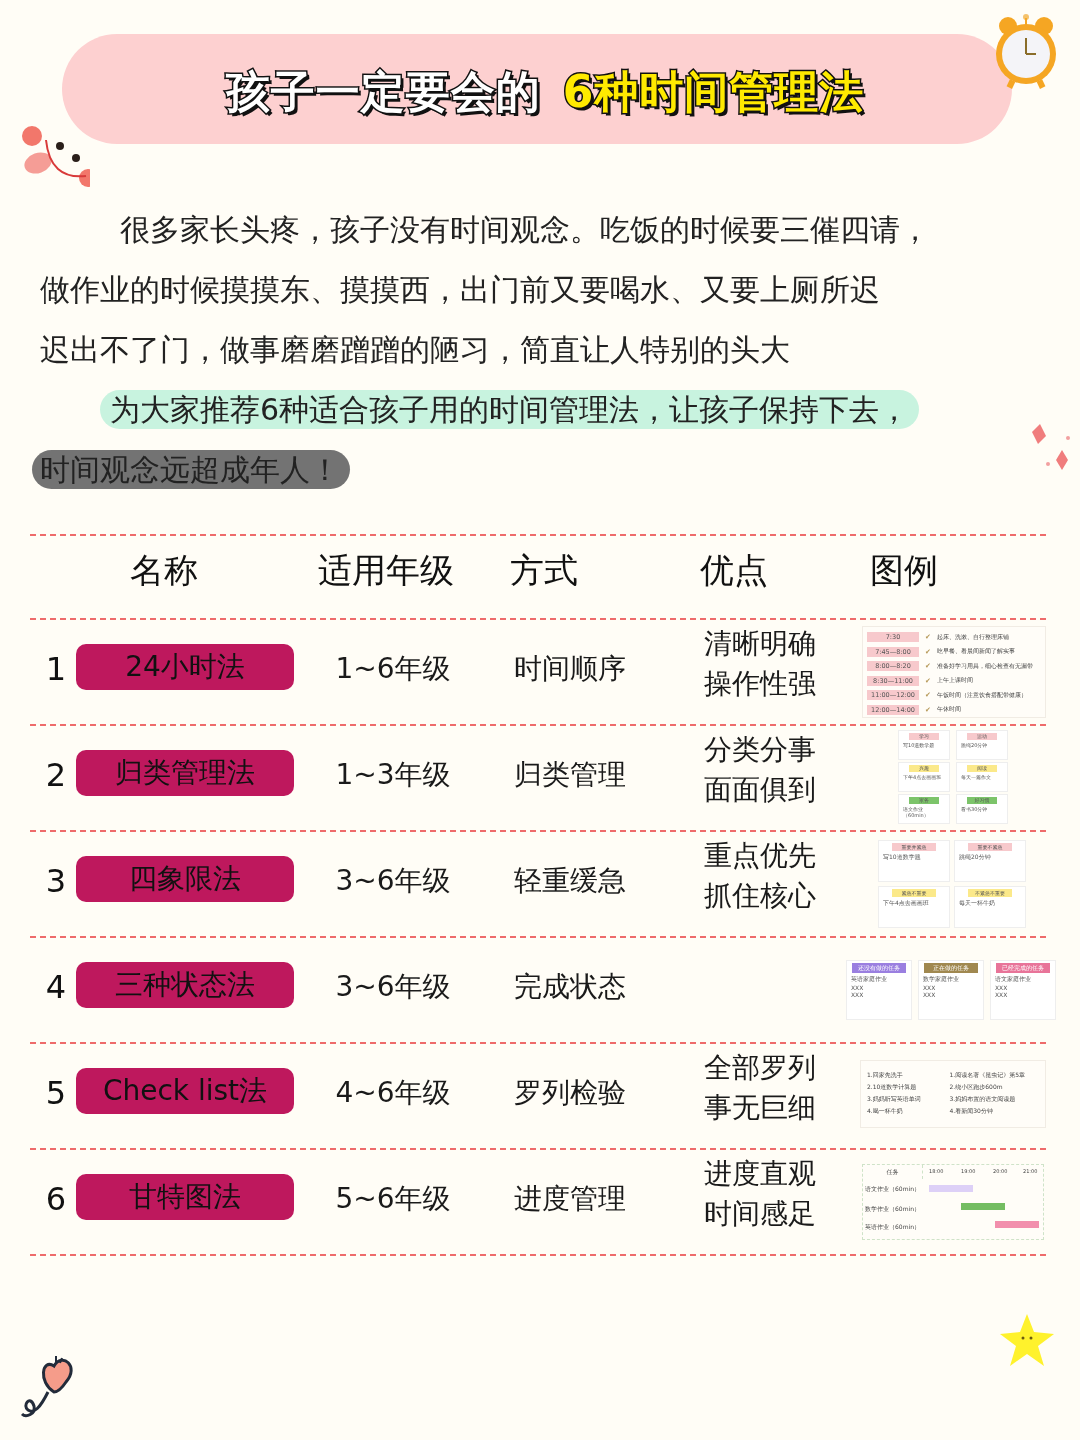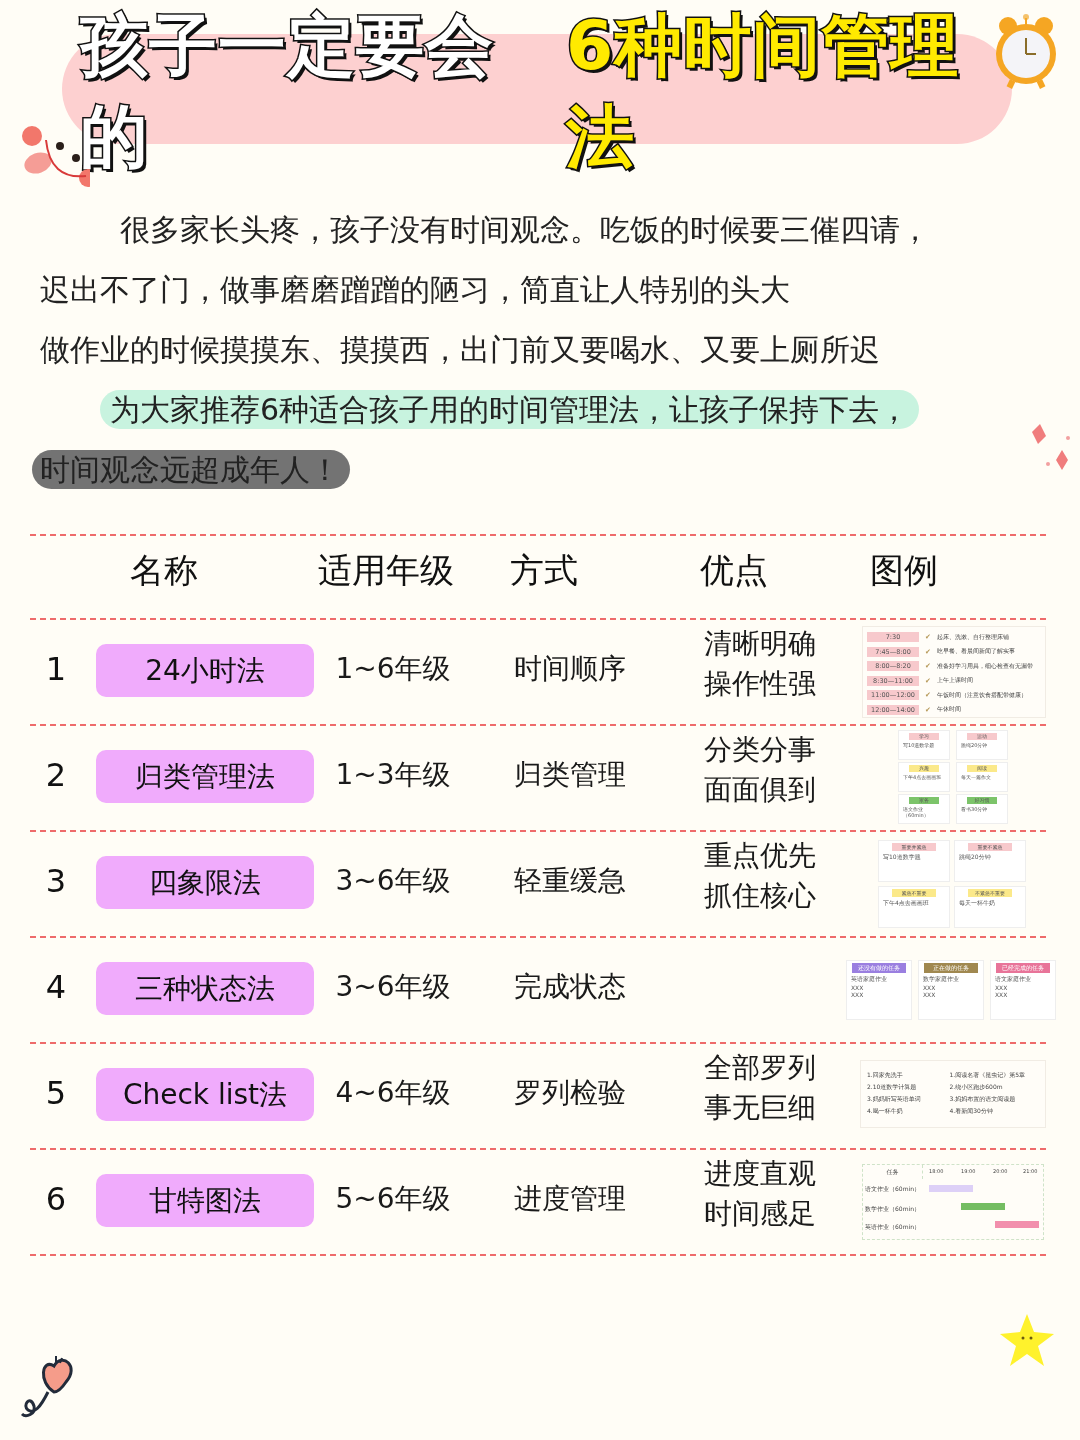--- a/index.html
+++ b/index.html
@@ -6,21 +6,21 @@
   html, body { width: 1080px; height: 1440px; background: #fffdf6; overflow: hidden; }
   body { position: relative; font-family: "DejaVu Sans", "Liberation Sans", sans-serif; color: #1a1a1a; }
 
   .title-pill {
     position: absolute; left: 62px; top: 34px; width: 950px; height: 110px;
     background: #fdd0d0; border-radius: 55px;
   }
   .title {
     position: absolute; left: 80px; top: 52px; width: 930px; height: 80px;
     display: flex; align-items: center; justify-content: center; gap: 22px;
-    font-family: "DejaVu Sans", sans-serif; font-weight: bold; font-size: 68px; letter-spacing: 1px;
+    font-family: "DejaVu Sans", sans-serif; font-weight: bold; font-size: 44px; letter-spacing: 1px; text-align: right;
   }
   .title .t1 { color: #ffffff; -webkit-text-stroke: 3px #111; paint-order: stroke fill; text-shadow: 3px 3px 0 #111; }
   .title .t2 { color: #ffea00; -webkit-text-stroke: 3px #111; paint-order: stroke fill; text-shadow: 3px 3px 0 #111; }
 
   .clock { position: absolute; left: 990px; top: 10px; width: 72px; height: 80px; }
   .face-deco { position: absolute; left: 10px; top: 118px; width: 80px; height: 70px; }
   .sparkle { position: absolute; left: 1030px; top: 420px; width: 50px; height: 60px; }
   .heart-deco { position: absolute; left: 18px; top: 1352px; width: 70px; height: 75px; }
   .star-deco { position: absolute; left: 996px; top: 1312px; width: 62px; height: 58px; }
 
@@ -34,22 +34,22 @@
   .hl2 { background: #737373; border-radius: 22px; padding: 2px 10px 2px 8px; margin-left: -8px; }
 
   .dash { position: absolute; left: 30px; width: 1016px; height: 0; border-top: 2px dashed #ee6b6b; }
 
   .header-row { position: absolute; left: 0; top: 548px; width: 1080px; height: 58px; }
   .hcell { position: absolute; top: 0; font-size: 34px; text-align: left; color: #111; }
 
   .row { position: absolute; left: 0; width: 1080px; height: 106px; }
   .row .num { position: absolute; left: 44px; top: 30px; font-size: 32px; width: 24px; text-align: center; color: #111; }
   .row .pill {
-    position: absolute; left: 96px; top: 24px; width: 218px; height: 53px;
-    background: #f0abfc; border-radius: 10px; display: flex; align-items: center; justify-content: center;
+    position: absolute; left: 76px; top: 24px; width: 218px; height: 46px;
+    background: #be185d; border-radius: 10px; display: flex; align-items: center; justify-content: center;
     font-size: 28px; color: #111;
   }
   .row .grade { position: absolute; left: 318px; top: 30px; width: 150px; text-align: center; font-size: 28px; }
   .row .method { position: absolute; left: 490px; top: 30px; width: 160px; text-align: center; font-size: 28px; }
   .row .merit { position: absolute; left: 680px; top: 4px; width: 160px; text-align: center; font-size: 28px; line-height: 40px; }
   .row .thumb { position: absolute; background: #fffdf8; border: 1px solid #f1ece4; }
 
   
   .t-line { display: flex; align-items: center; gap: 6px; height: 12px; margin-bottom: 2.5px; font-size: 6px; color: #444; }
   .t-time { width: 52px; height: 10px; background: #f7c9cc; font-size: 6.5px; text-align: center; line-height: 10px; color: #555; }
@@ -105,22 +105,22 @@
 </svg>
 
 <svg class="star-deco" viewBox="0 0 62 58">
   <path d="M31 2 L38 20 L58 22 L42 34 L48 54 L31 42 L14 54 L20 34 L4 22 L24 20 Z" fill="#fff22c"></path>
   <circle cx="27" cy="26" r="1.5" fill="#6a5a10"></circle>
   <circle cx="35" cy="26" r="1.5" fill="#6a5a10"></circle>
 </svg>
 
 <div class="intro">
   <p class="indent">很多家长头疼，孩子没有时间观念。吃饭的时候要三催四请，</p>
+  <p>做作业的时候摸摸东、摸摸西，出门前又要喝水、又要上厕所迟</p>
   <p>迟出不了门，做事磨磨蹭蹭的陋习，简直让人特别的头大</p>
-  <p>做作业的时候摸摸东、摸摸西，出门前又要喝水、又要上厕所迟</p>
   <p class="indent" style="padding-left:70px;"><span class="hl">为大家推荐6种适合孩子用的时间管理法，让孩子保持下去，</span></p>
   <p><span class="hl2">时间观念远超成年人！</span></p>
 </div>
 
 <div class="dash" style="top:534px"></div>
 <div class="dash" style="top:618px"></div>
 <div class="dash" style="top:724px"></div>
 <div class="dash" style="top:830px"></div>
 <div class="dash" style="top:936px"></div>
 <div class="dash" style="top:1042px"></div>

